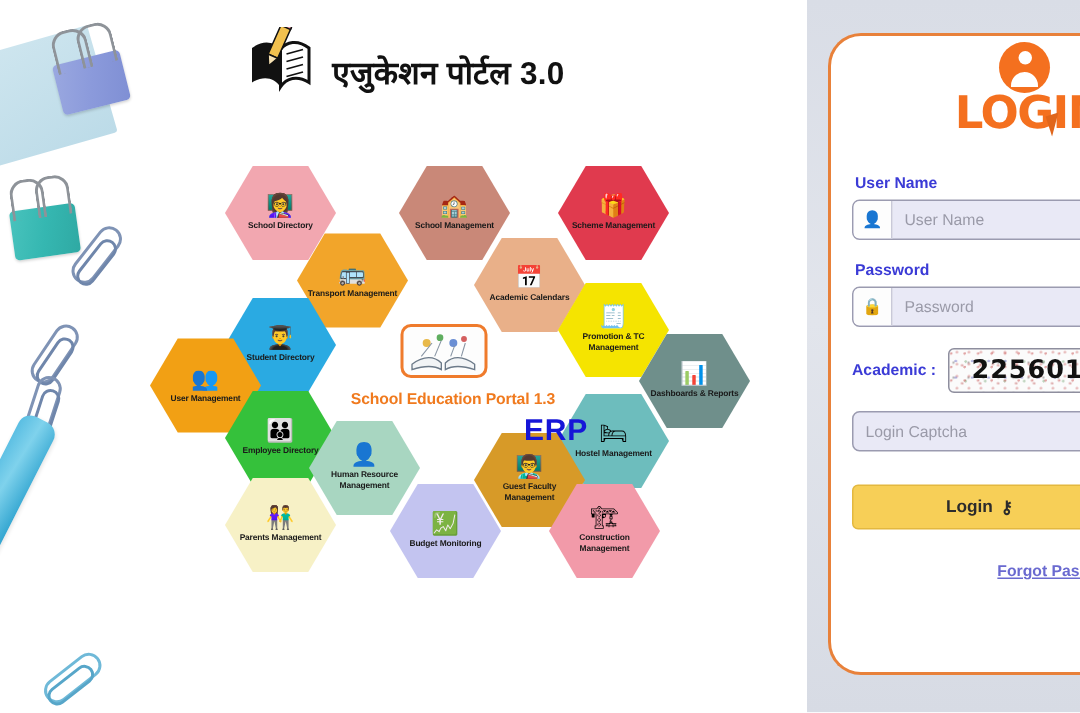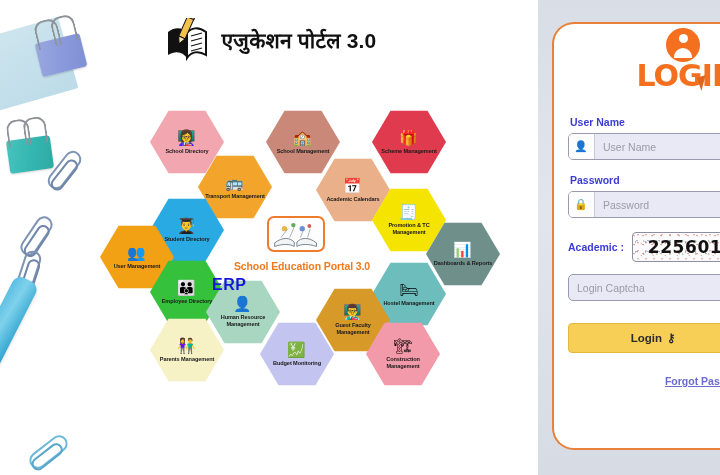--- a/index.html
+++ b/index.html
@@ -78,21 +78,21 @@
   .pen::after {
     content:""; position:absolute; left: 1px; bottom: -26px;
     width: 24px; height: 30px;
     background: linear-gradient(180deg,#f2f5f7,#dfe6ea);
     clip-path: polygon(0 0, 100% 0, 62% 100%, 36% 100%);
   }
 
   
   .header {
     position: absolute; left: 0; top: 18px; width: 540px;
-    display: flex; align-items: center; justify-content: center; gap: 12px;
+    display: flex; align-items: flex-end; justify-content: center; gap: 12px;
   }
   .logo-book { position: relative; width: 46px; height: 44px; }
   .header-title {
     font-size: 21px; font-weight: bold; color: #111;
     letter-spacing: .2px; white-space: nowrap;
   }
 
   
   .hexwrap { position: absolute; left: 88px; top: 110px; width: 450px; height: 290px; }
   .hex {
@@ -120,21 +120,21 @@
     display: flex; align-items: center; justify-content: center;
     font-size: 18px; overflow: hidden;
   }
   .center-title {
     position: absolute; left: 124px; top: 150px; width: 180px;
     text-align: center; font-size: 10.5px; font-weight: bold;
     color: #f07a1e; letter-spacing: -.1px; white-space: nowrap;
   }
   .center-erp {
     position: absolute; left: 124px; top: 166px; width: 180px;
-    text-align: left; font-size: 16px; font-weight: bold;
+    text-align: right; font-size: 20px; font-weight: bold;
     color: #1616d8; letter-spacing: .5px;
   }
 
   
   .login-bg {
     position: absolute; right: 0; top: 0; width: 182px; height: 475px;
     background: linear-gradient(180deg,#d9dde6 0%, #e2e5ec 45%, #d7dbe4 100%);
   }
   .login-card {
     position: absolute; left: 552px; top: 22px;
@@ -356,21 +356,21 @@
         <circle cx="36" cy="12" r="3" fill="#6b8fd4"></circle>
         <circle cx="44" cy="9" r="2.2" fill="#d45f5f"></circle>
         <g stroke="#8794a3" stroke-width=".8">
           <line x1="12" y1="22" x2="20" y2="12"></line>
           <line x1="22" y1="22" x2="27" y2="10"></line>
           <line x1="34" y1="22" x2="37" y2="14"></line>
           <line x1="42" y1="22" x2="45" y2="12"></line>
         </g>
       </svg>
     </div>
-    <div class="center-title">School Education Portal 3.0</div>
+    <div class="center-title">School Education Portal 1.3</div>
     <div class="center-erp">ERP</div>
   </div>
 
   <div class="login-bg"></div>
   <div class="login-card">
 
     <div class="login-logo">
       <div class="avatar"></div>
       <div class="brand">LOGIN</div>
       <div class="cursor"></div>

